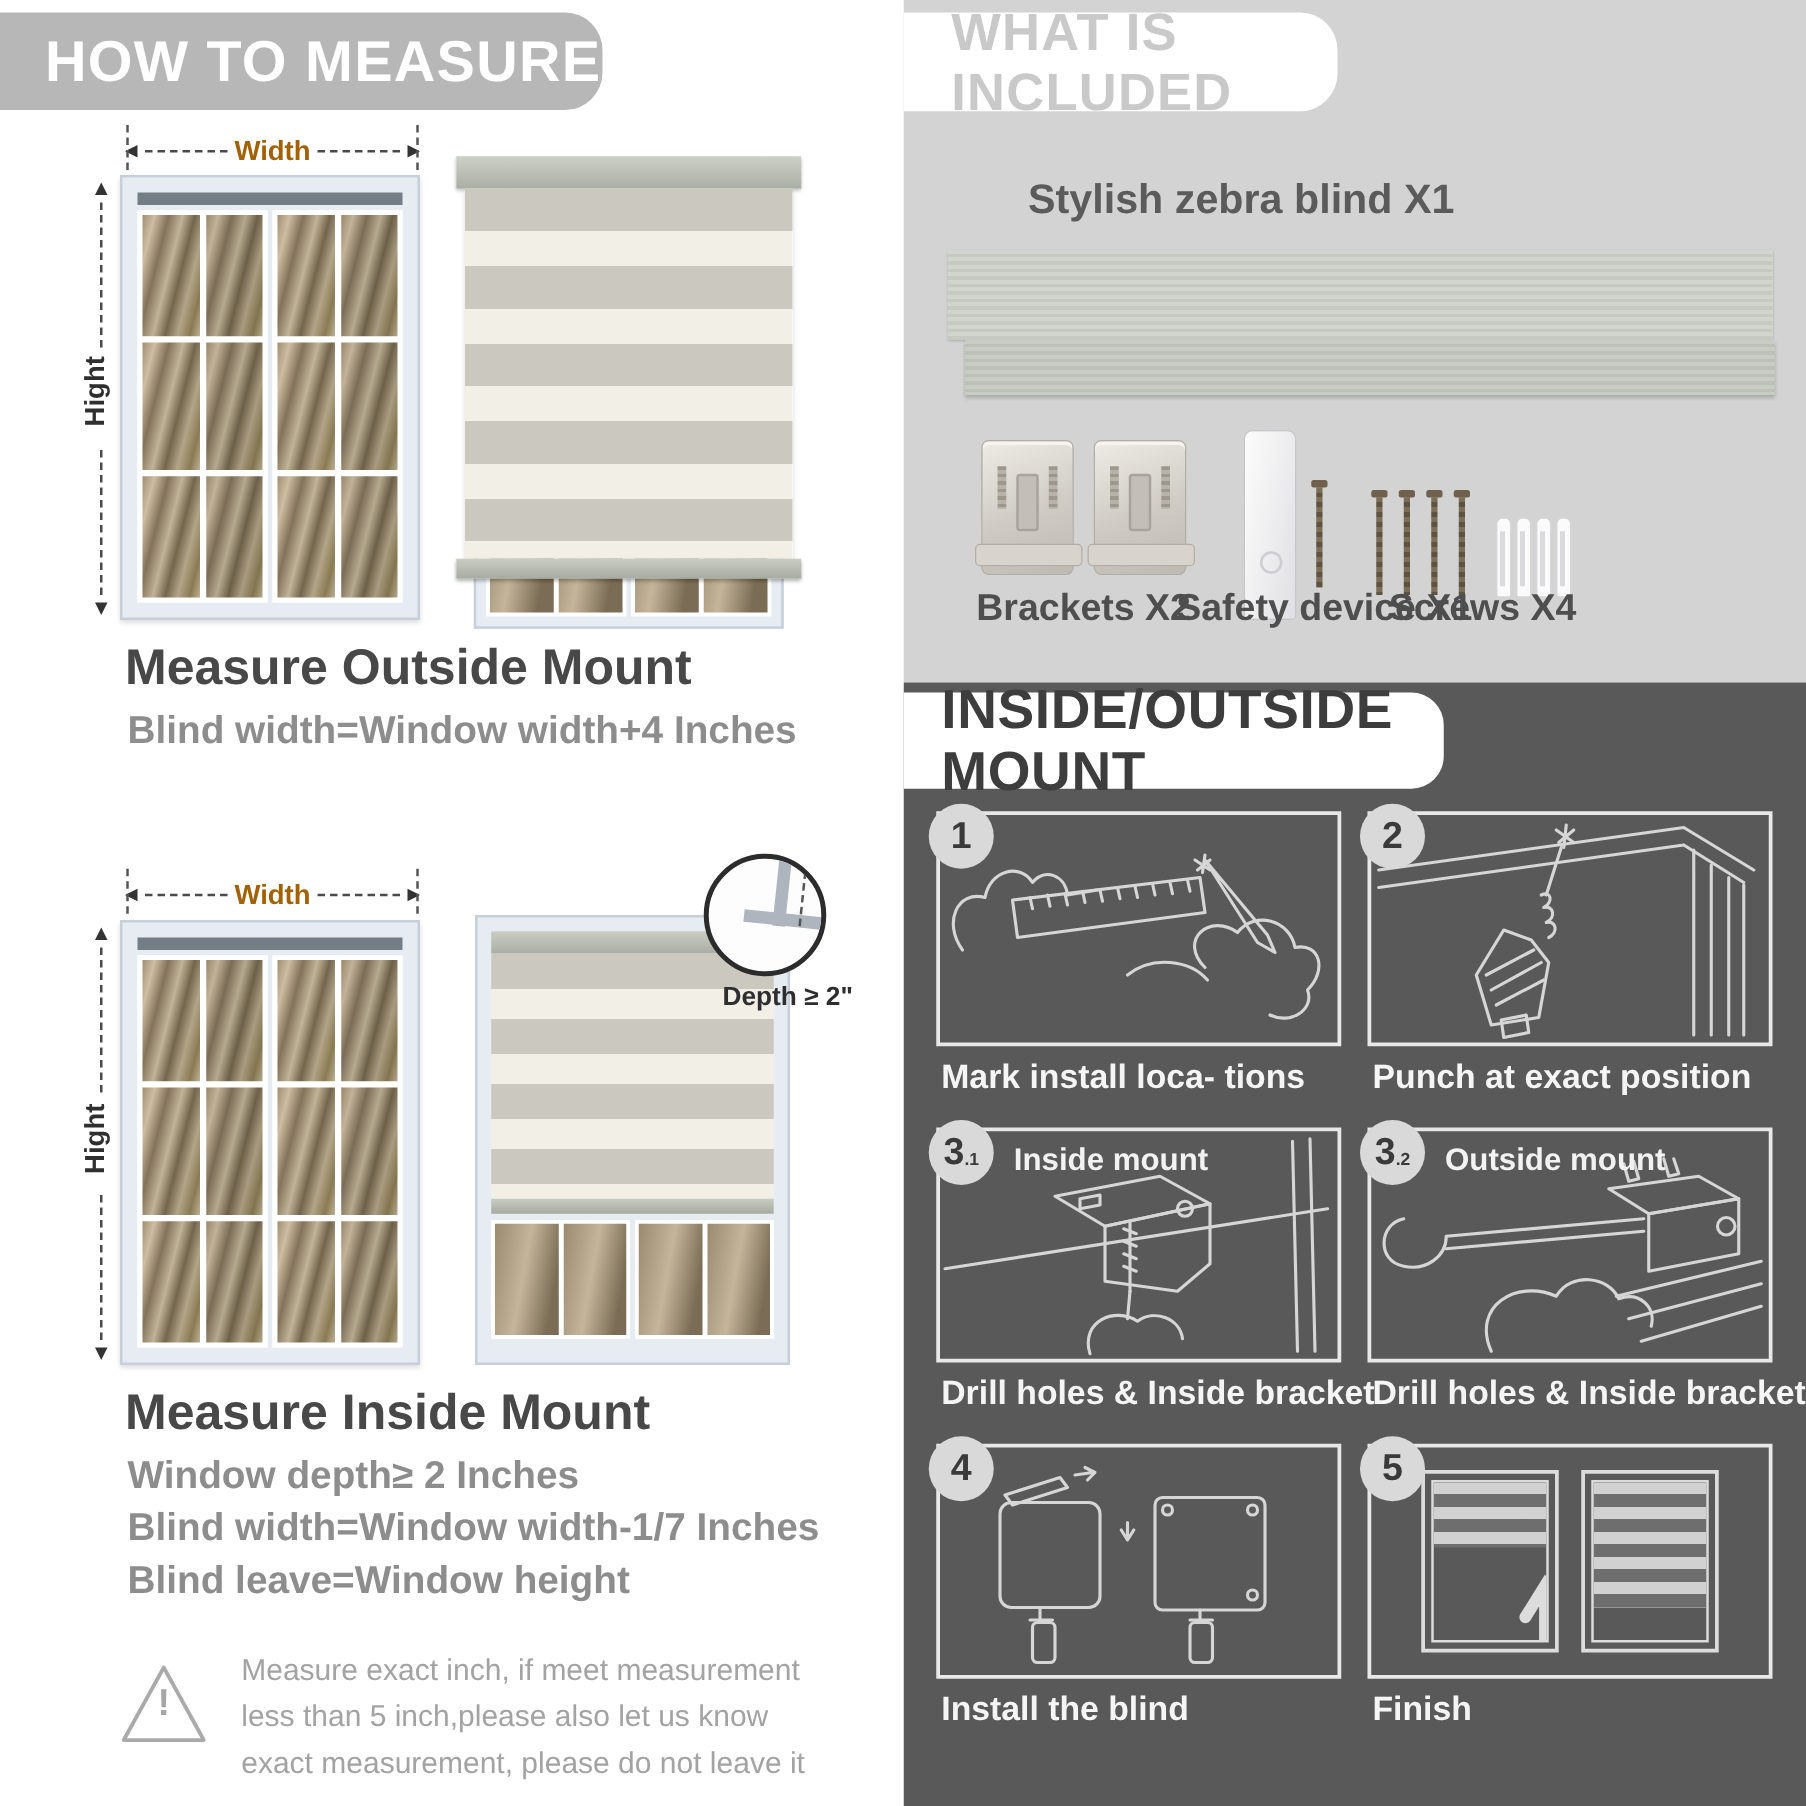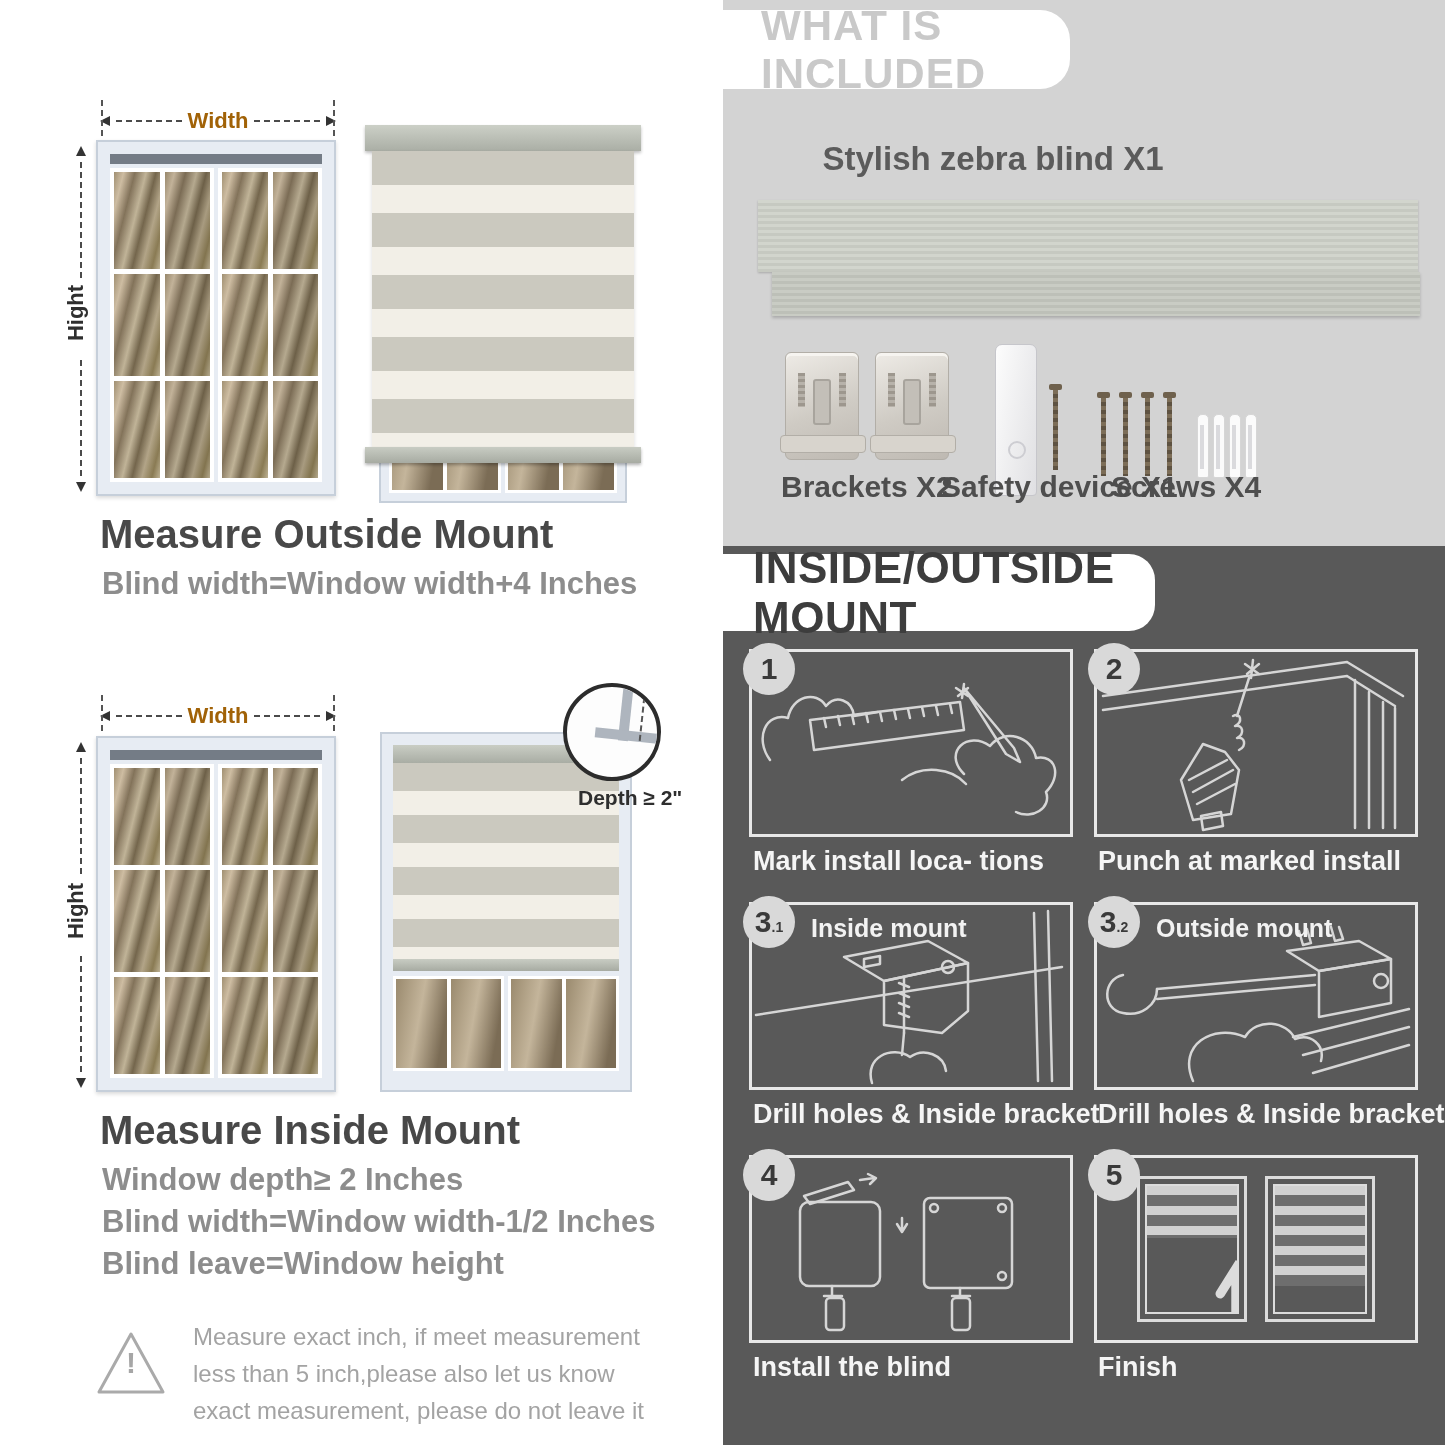--- a/index.html
+++ b/index.html
@@ -105,20 +105,23 @@
   .step svg{position:absolute;left:0;top:0;width:100%;height:100%;}
   .mini-frame{position:absolute;border:3px solid #dcdcdc;padding:5px;box-sizing:border-box;}
   .mini-inner{width:100%;height:100%;border:2px solid #dcdcdc;box-sizing:border-box;position:relative;overflow:hidden;}
   .stripes-part{position:absolute;left:0;top:0;width:100%;background:repeating-linear-gradient(180deg,rgba(230,230,230,.85) 0 9px,rgba(230,230,230,.15) 9px 20px);}
 </style>
 </head>
 <body>
 
 <div class="page">
 
+  <div class="hdr-left">
+    <span>HOW TO MEASURE</span>
+  </div>
 
   <div>
     <div class="harrow" style="left:100px;top:108px;width:236px;">
       <span class="tri-l"></span>
       <span class="dash"></span>
       <span class="lbl">Width</span>
       <span class="dash"></span>
       <span class="tri-r"></span>
     </div>
     <div class="tickv" style="left:101px;top:100px;"></div>
@@ -236,21 +239,21 @@
     <div class="mag">
       <div class="corner-v"></div>
       <div class="corner-h"></div>
       <div class="corner-d"></div>
     </div>
     <div class="depth-lbl">Depth ≥ 2"</div>
   </div>
 
   <div class="sec-title" style="left:100px;top:1108px;">Measure Inside Mount</div>
   <div class="sec-line" style="left:102px;top:1162px;">Window depth≥ 2 Inches</div>
-  <div class="sec-line" style="left:102px;top:1204px;">Blind width=Window width-1/2 Inches</div>
+  <div class="sec-line" style="left:102px;top:1204px;">Blind width=Window width-1/7 Inches</div>
   <div class="sec-line" style="left:102px;top:1246px;">Blind leave=Window height</div>
 
   <div class="warning">
     <div class="warn-tri">
       <svg viewBox="0 0 72 66" width="72" height="66">
         <path d="M36 4 L68 62 L4 62 Z" fill="none" stroke="#aaaaaa" stroke-width="3" stroke-linejoin="round"></path>
       </svg>
       <span class="bang">!</span>
     </div>
     <div class="warn-text">Measure exact inch, if meet measurement less than 5 inch,please also let us know exact measurement, please do not leave it</div>
@@ -332,21 +335,21 @@
           <path d="M128,100 L106,92 L84,128 L96,168 L134,162 L142,118 Z"></path>
           <path d="M92,128 l38,-20 M96,140 l40,-22 M100,152 l38,-20"></path>
           <path d="M104,164 l20,-4 l2,14 l-20,4 Z"></path>
         </g>
       </svg>
     </div>
     <div class="badge" style="left:365px;top:97px;">
       <span>2</span>
         <span class="sub"></span>
     </div>
-    <div class="cap" style="left:375px;top:300px;">Punch at  marked install</div>
+    <div class="cap" style="left:375px;top:300px;">Punch at  exact position</div>
 
     <div class="step" style="left:26px;top:356px;">
       <svg viewBox="0 0 318 182">
         <g fill="none" stroke="#d6d6d6" stroke-width="2.5" stroke-linecap="round" stroke-linejoin="round">
           <path d="M4,110 L310,62"></path>
           <path d="M282,8 L286,176 M296,6 L300,176"></path>
           <path d="M92,52 L176,36 L216,58 L132,76 Z"></path>
           <path d="M132,76 L216,58 L216,106 L190,128 L132,120 Z"></path>
           <path d="M112,54 l16,-3 l0,8 l-16,3 Z M196,62 m-6,0 a6,6 0 1,0 12,0 a6,6 0 1,0 -12,0"></path>
           <path d="M152,72 L152,128"></path>

